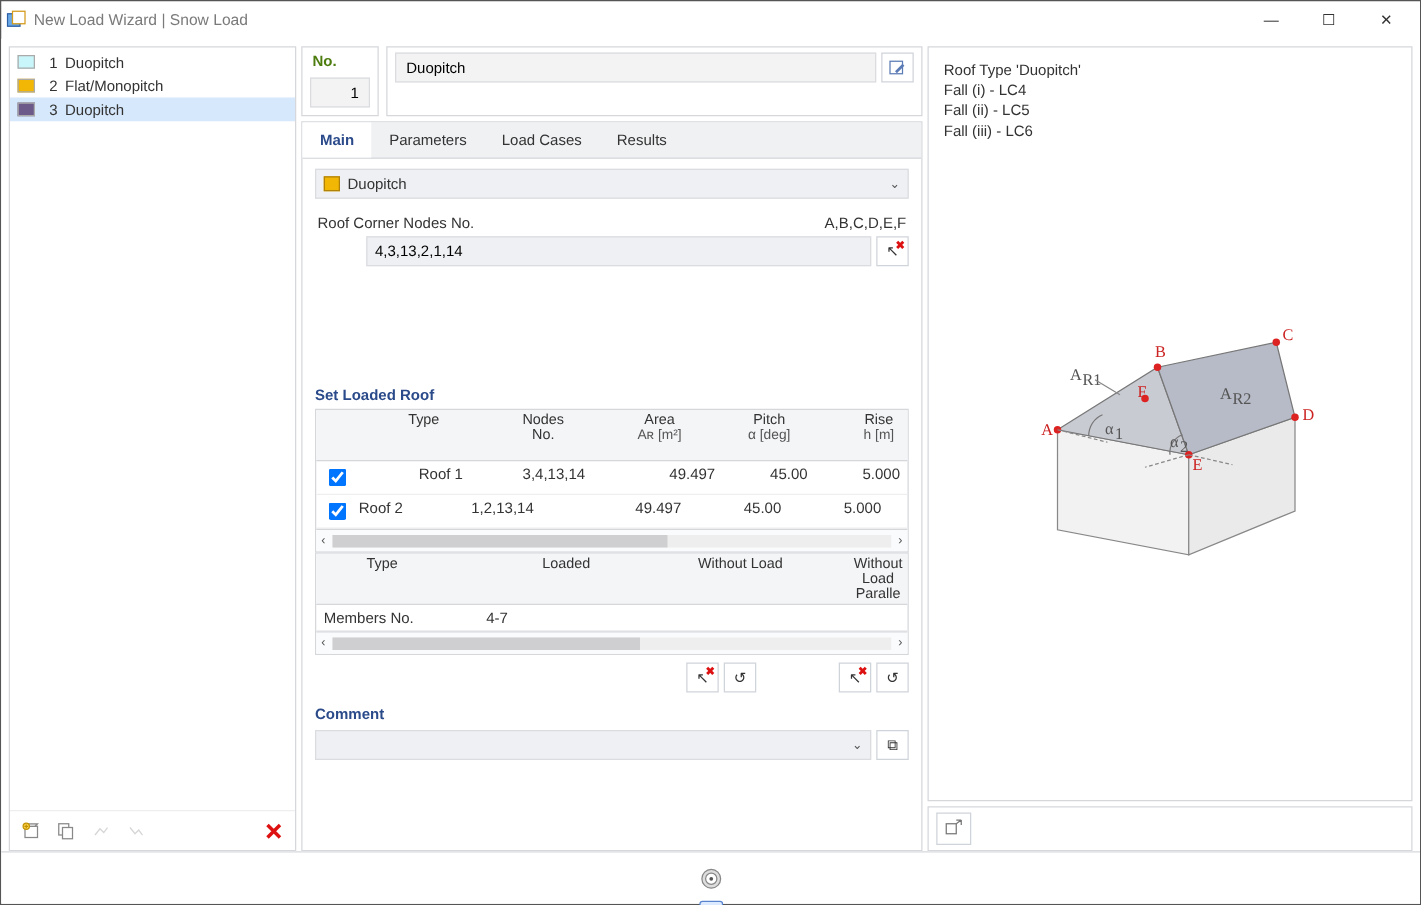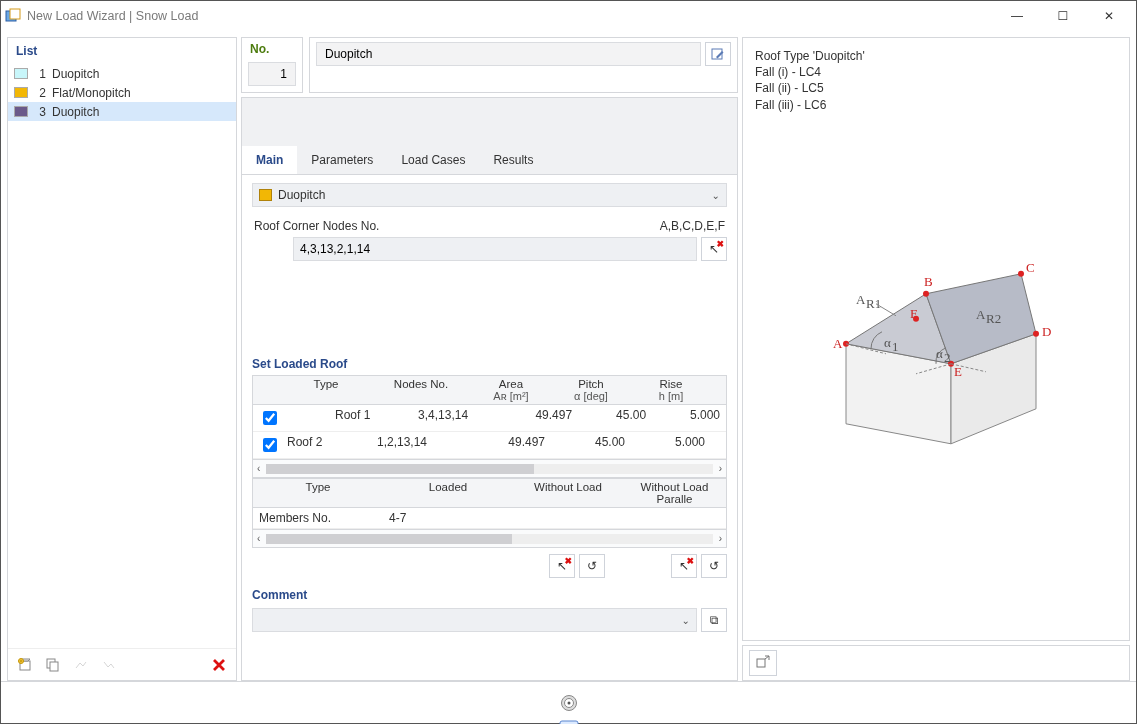--- a/index.html
+++ b/index.html
@@ -29,37 +29,37 @@
   .no-panel { width:62px;}
   .name-panel { flex:1;}
   .field-label { color:#4d7c0f; font-weight:600; padding:4px 8px 2px 8px; font-size:12px;}
   .num-input { height:24px; border:1px solid #dadce0; background:#f3f3f4; text-align:right; padding:0 8px; margin:4px 6px 6px 6px; display:block; width:calc(100% - 12px); font:inherit;}
   .name-row { display:flex; align-items:center; padding:4px 6px 6px 6px; gap:4px;}
   .text-input { height:24px; border:1px solid #dadce0; background:#f3f3f4; padding:0 8px; font:inherit; flex:1;}
   .icon-btn { width:26px; height:24px; border:1px solid #cfd3da; background:#fff; display:flex; align-items:center; justify-content:center;}
 
   .main-panel{ flex:1; display:flex; flex-direction:column; min-height:0;}
   .tabs-row{ display:flex; background:#f0f1f3; border-bottom:1px solid #d5d7db;}
-  .tab{ padding:7px 14px; color:#333; cursor:default;margin-top:48px;}
+  .tab{ padding:7px 14px; color:#333; cursor:default;}
   .tab.active{ background:#fff; color:#2a4a8a; font-weight:600;}
   .tab-body{ flex:1; overflow:auto; padding:8px 10px;}
   .row-hdr{ display:flex; align-items:baseline; justify-content:space-between; padding-bottom:4px;}
   .row-hdr .lbl{ color:#2a4a8a; font-weight:600;}
   .row-hdr .rlink{ color:#2a4a8a;}
   .combo{ display:flex; align-items:center; height:24px; border:1px solid #dadce0; background:#eef0f3; padding:0 6px; gap:6px;}
   .combo .sq{width:13px;height:12px;background:#f2b705;border:1px solid #b0820a;}
   .combo .arrow{margin-left:auto;color:#555;}
   .sub-row{ display:flex; justify-content:space-between; padding:12px 2px 4px 2px;}
   .nodes-input{ display:flex; align-items:center; gap:4px;}
   .nodes-input input{ flex:1; height:24px; border:1px solid #dadce0; background:#eef0f3; padding:0 6px; font:inherit;margin-left:41px;}
   .pickbtn{ width:26px; height:24px; border:1px solid #cfd3da; background:#fff; display:flex; align-items:center; justify-content:center; position:relative;}
   .redx{position:absolute; top:1px; right:2px; color:#d11; font-size:9px; font-weight:bold;}
 
   .grid{ border:1px solid #d5d7db;}
-  .grid-head{ display:flex; background:#f4f5f7; border-bottom:1px solid #d5d7db;}
+  .grid-head{ display:flex; background:#f4f5f7; border-bottom:1px solid #d5d7db;gap:42px;}
   .gh-cell{ padding:2px 4px; text-align:center; font-size:11.5px; color:#333;}
   .gh-cell .sub{ font-size:11px; color:#555;}
   .grid-row{ display:flex; border-bottom:1px solid #eee;}
   .gd-cell{ padding:3px 6px; font-size:12px;}
   .chk{ width:14px; height:14px;}
   .hscroll{ height:18px; border-top:1px solid #d5d7db; display:flex; align-items:center; padding:0 4px; color:#555; background:#fafbfc;}
   .hscroll .track{ flex:1; height:10px; background:#eee; margin:0 6px; position:relative;}
   .hscroll .thumb{ position:absolute; left:0; top:0; height:10px; width:60%; background:#cfcfd2;}
 
   .btn-row{ display:flex; gap:6px; padding:6px 0 2px 0;}
@@ -108,21 +108,20 @@
         <span>☐</span>
       </div>
     <div class="winbtn close">
         <span>✕</span>
       </div>
   </div>
 
   <div class="body">
 
     <div class="panel left-panel">
-      <div class="section-header">List</div>
       <div class="list-items" id="list-items">
           <div class="list-row">
             <span class="swatch" style="background:#c8f6fa"></span>
     <span class="num">1</span>
     <span>Duopitch</span>
           </div>
           <div class="list-row">
             <span class="swatch" style="background:#f2b705"></span>
     <span class="num">2</span>
     <span>Flat/Monopitch</span>

